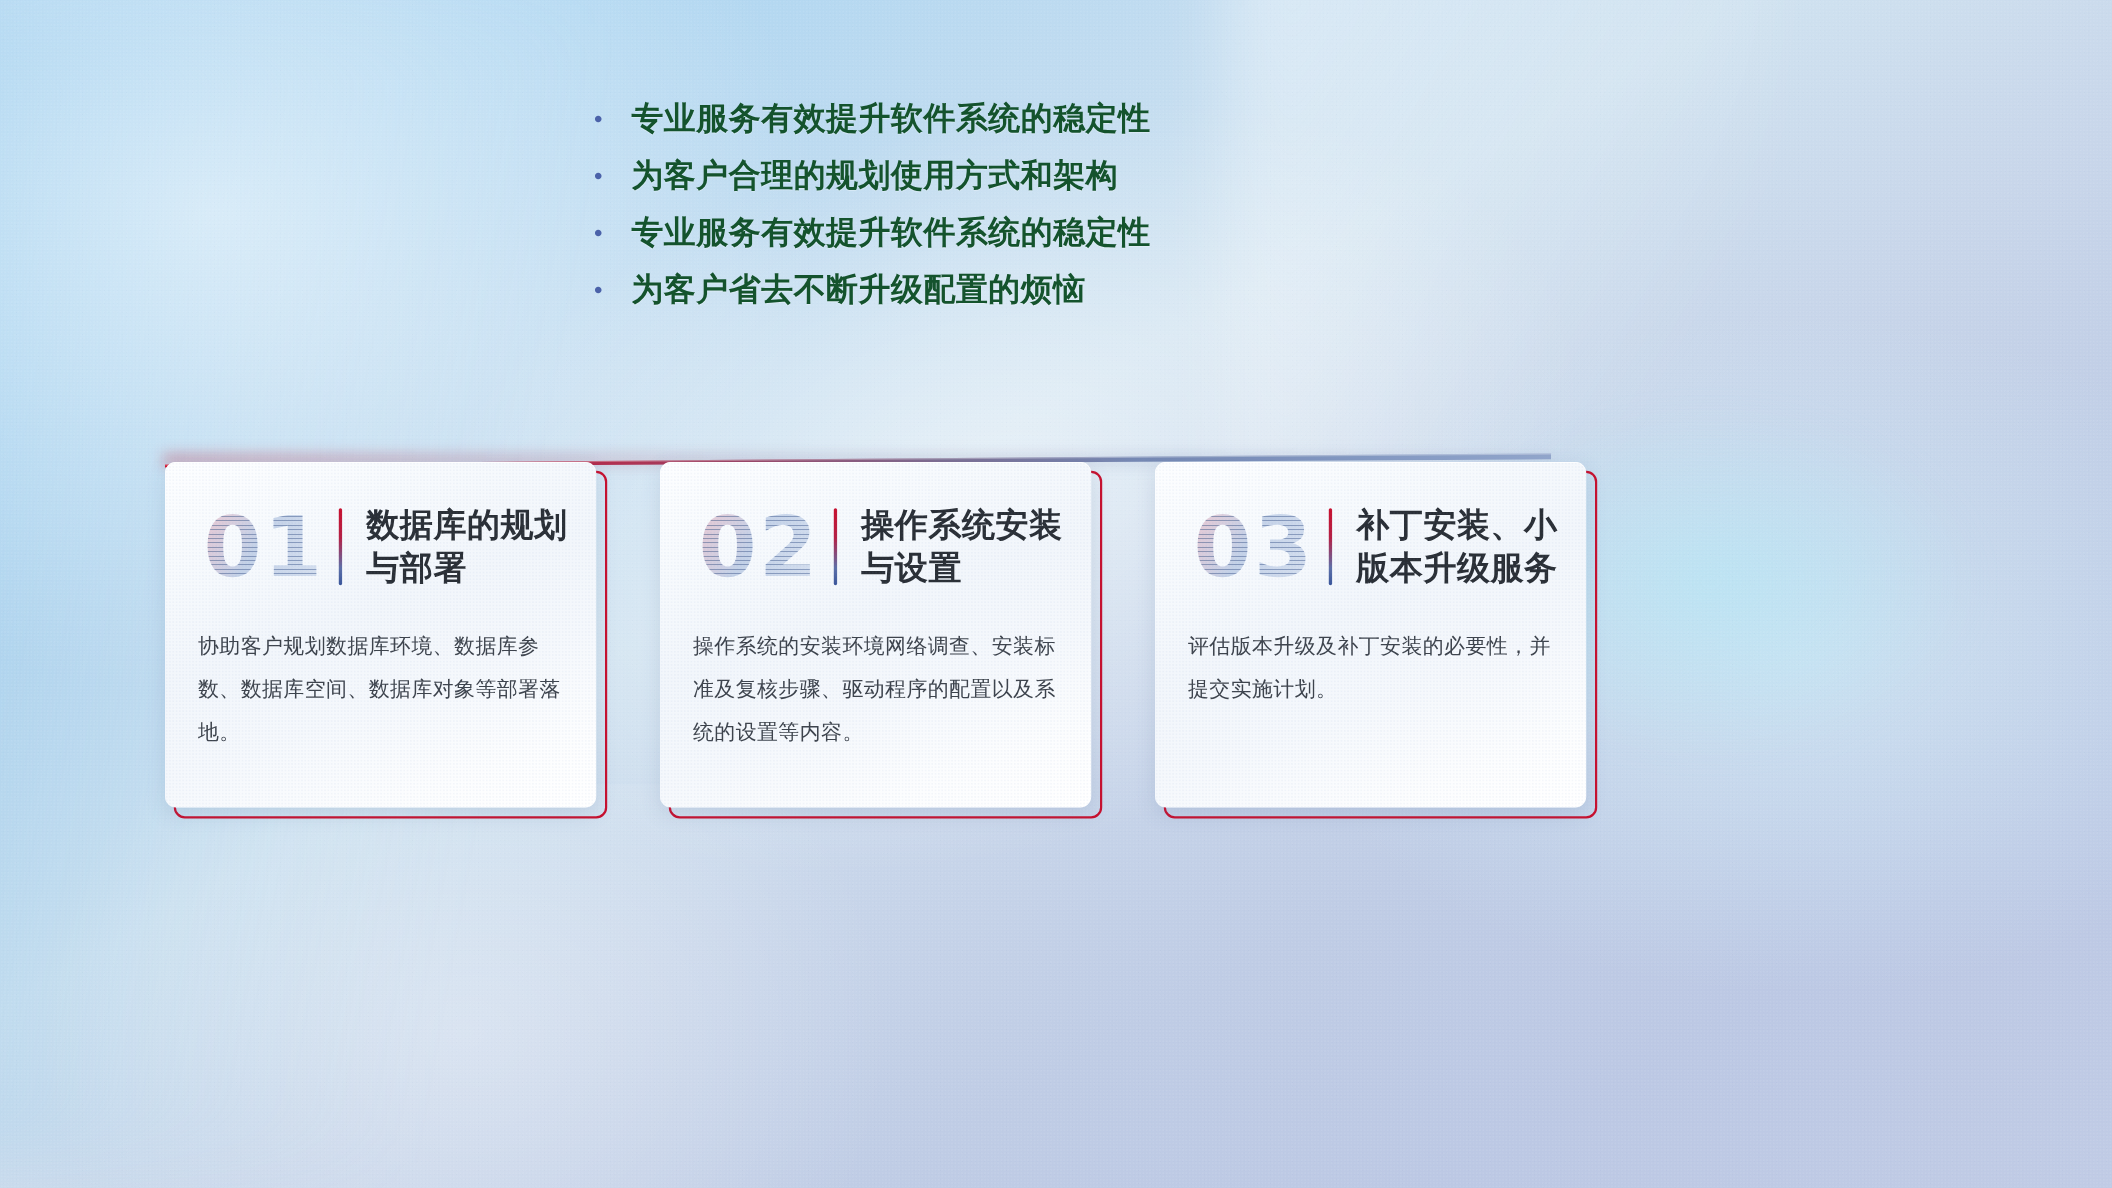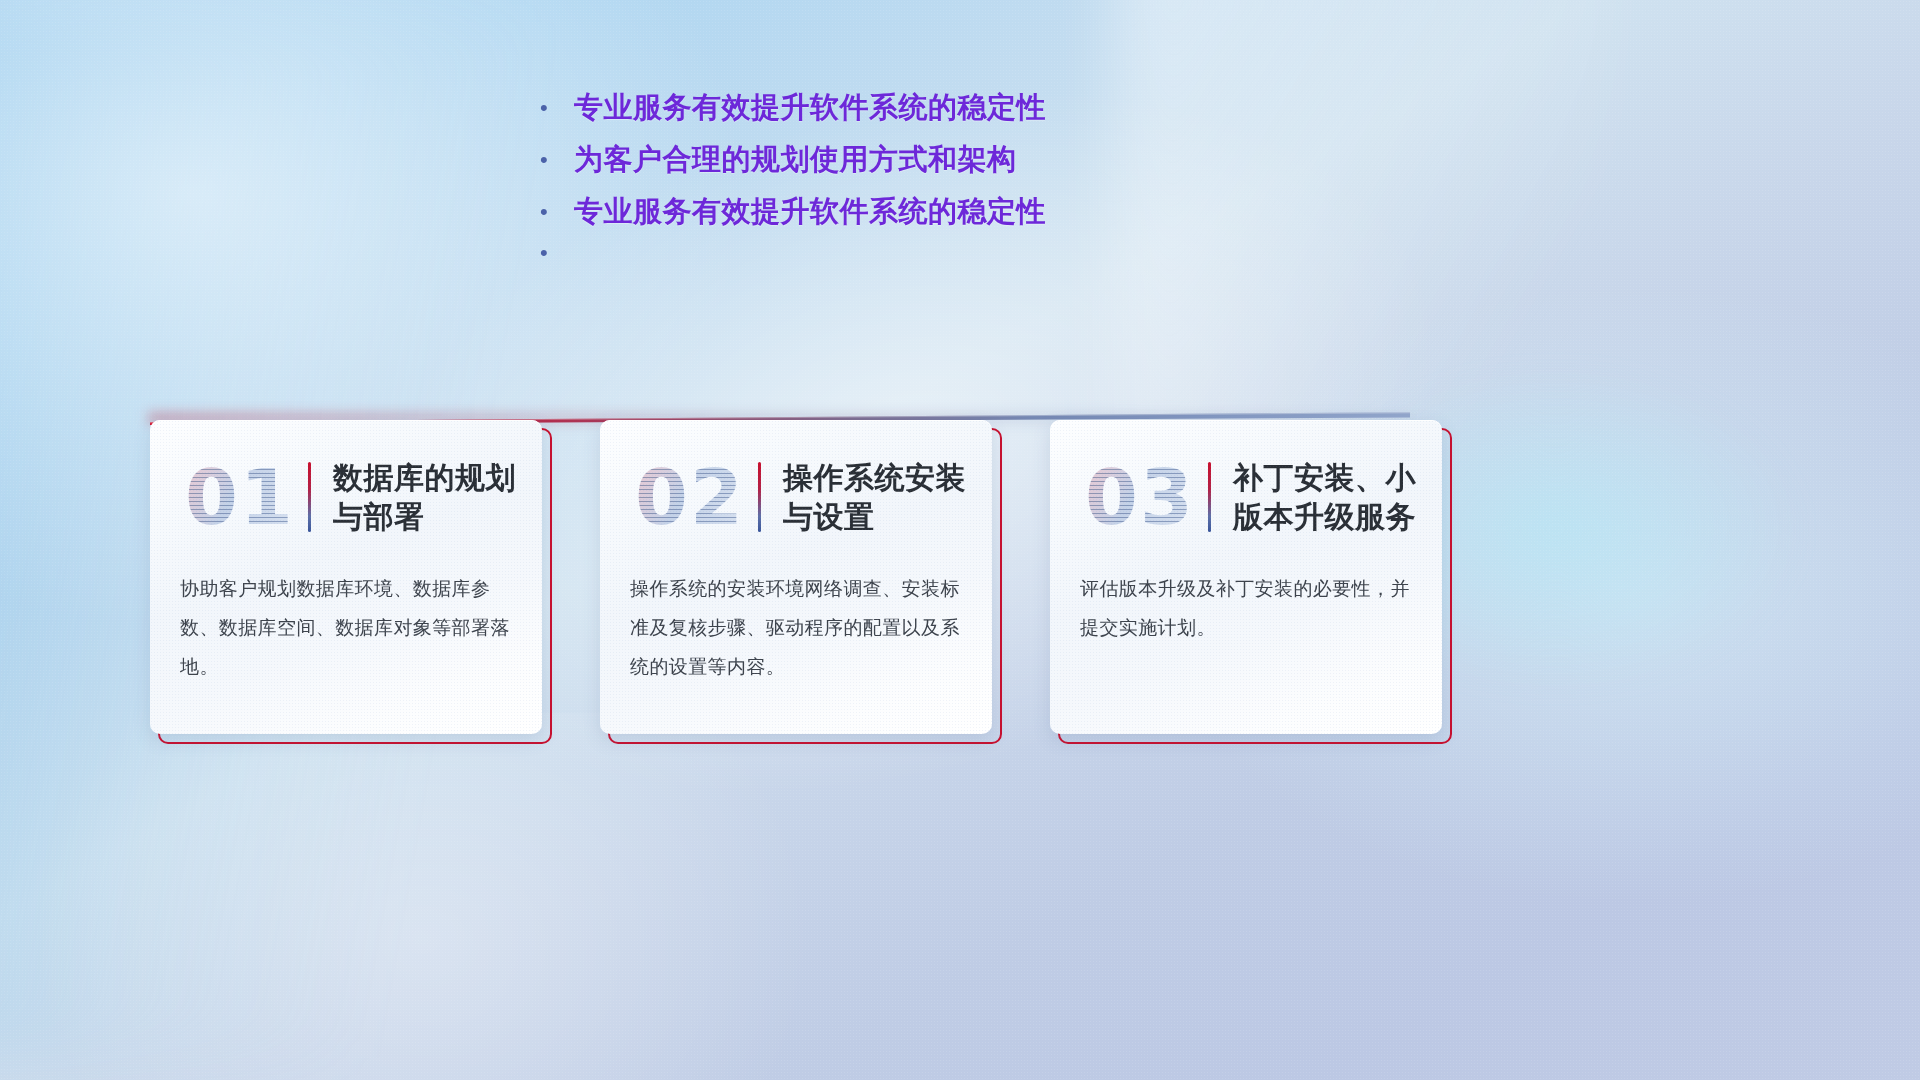--- a/index.html
+++ b/index.html
@@ -77,21 +77,21 @@
     display:flex; align-items:baseline;
     height:52px;
   }
   .bullet-dot{
     width:34px; flex:0 0 34px;
     color:#4b62a9; font-size:22px; line-height:1;
     position:relative; top:-2px;
   }
   .bullet-text{
     font-size:29px;
-    color:#6d28d9;
+    color:#14532d;
     letter-spacing:.5px;
     font-weight:600;
     white-space:nowrap;
     text-shadow:0 1px 1px rgba(255,255,255,.35);
   }
 
   
   .divider-wrap{
     position:absolute; left:148px; top:404px; width:1262px; height:30px;
   }
@@ -229,20 +229,21 @@
       <span class="bullet-text">为客户合理的规划使用方式和架构</span>
     </div>
 
     <div class="bullet-row">
       <span class="bullet-dot">•</span>
       <span class="bullet-text">专业服务有效提升软件系统的稳定性</span>
     </div>
 
     <div class="bullet-row">
       <span class="bullet-dot">•</span>
+      <span class="bullet-text">为客户省去不断升级配置的烦恼</span>
     </div>
 
   </div>
 
   <div class="divider-wrap">
     <div class="divider-glow"></div>
     <svg class="divider-shape" viewBox="0 0 1262 30" preserveAspectRatio="none">
       <defs>
         <linearGradient id="divGrad" x1="0" y1="0" x2="1" y2="0">
           <stop offset="0%" stop-color="#d2122e"></stop>

